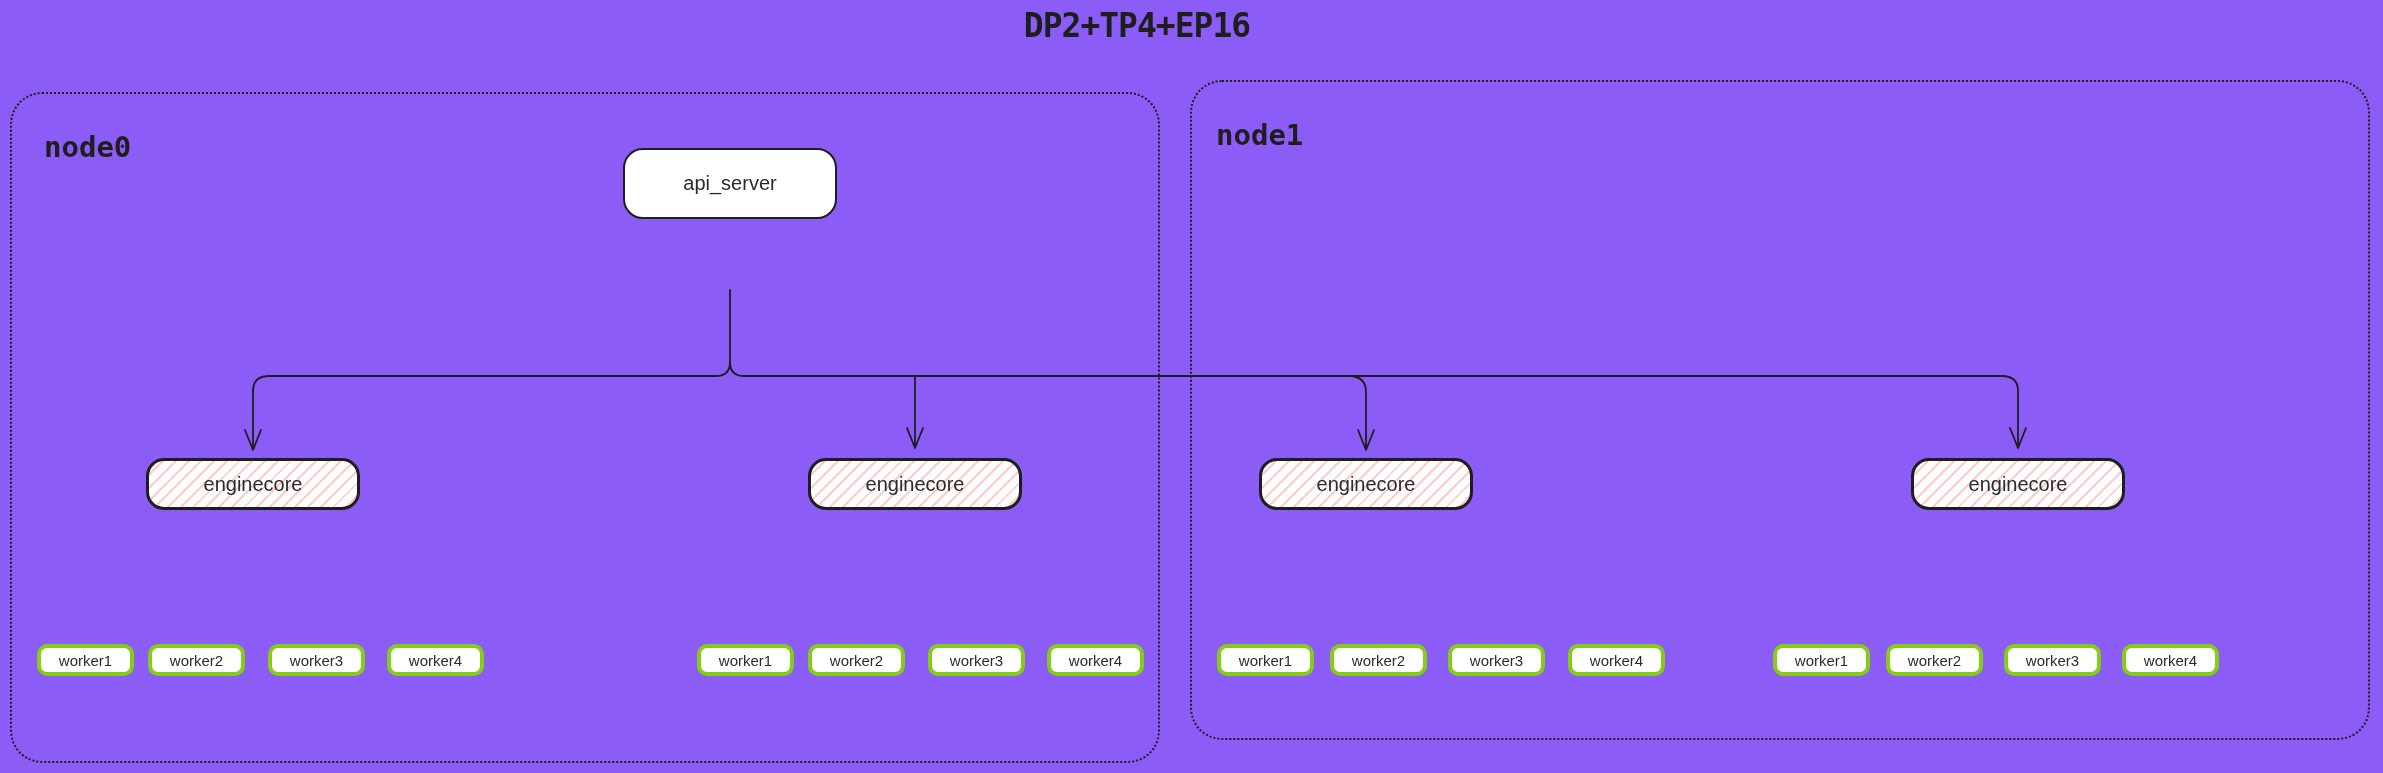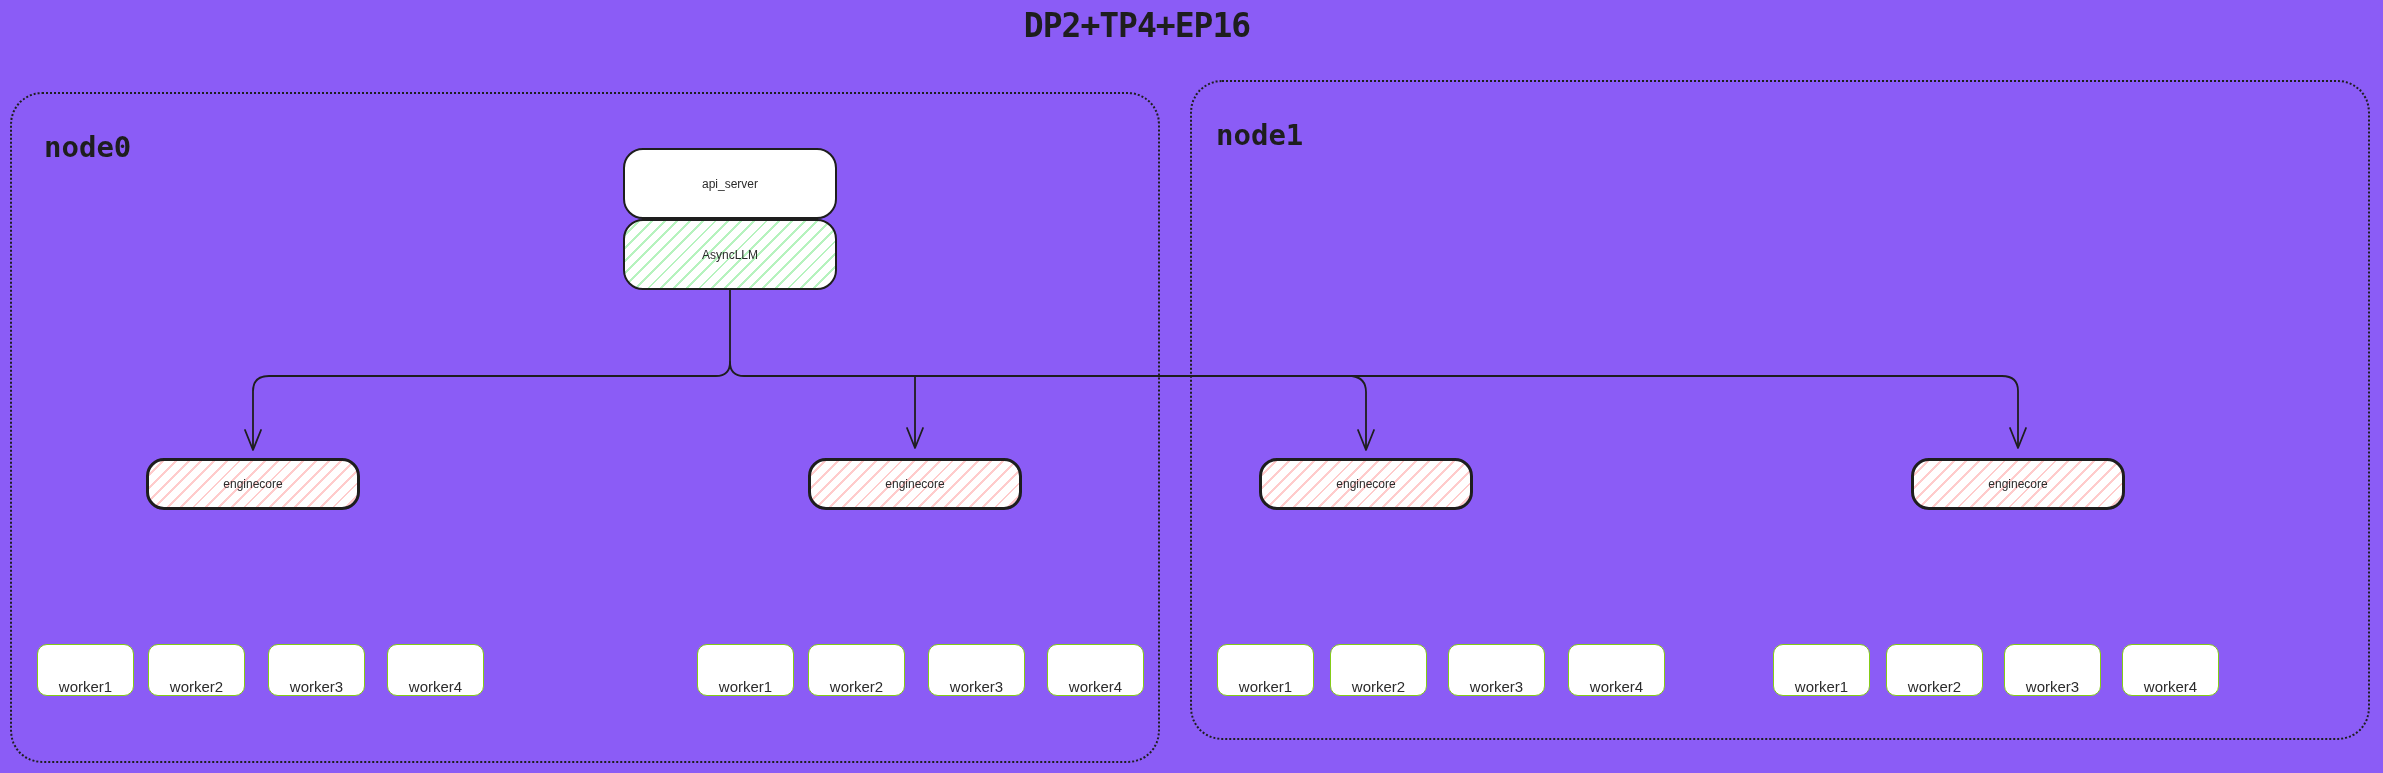--- a/index.html
+++ b/index.html
@@ -49,21 +49,21 @@
     font-weight: 700;
     color: #1e1e1e;
   }
   .box {
     position: absolute;
     box-sizing: border-box;
     display: flex;
     align-items: center;
     justify-content: center;
     background: #ffffff;
-    font-size: 12px;
+    font-size: 20px;
     color: #2b2b2b;
   }
   .stack-box {
     width: 214px;
     height: 71px;
     border: 2.5px solid #1e1e1e;
     border-radius: 20px;
   }
   .hatch-green {
     background:
@@ -81,26 +81,25 @@
   }
   .enginecore {
     width: 214px;
     height: 52px;
     top: 458px;
     border: 3px solid #1e1e1e;
     border-radius: 18px;
   }
   .worker {
     width: 97px;
-    height: 52px;
+    height: 32px;
     top: 644px;
-    border: 1px solid #84cc16;
+    border: 4px solid #84cc16;
     border-radius: 10px;
     font-size: 15px;
-    align-items: flex-end;
   }
 </style>
 </head>
 <body>
 
 <div class="canvas">
 
   <div class="title">DP2+TP4+EP16</div>
 
   <svg class="connectors" width="2383" height="773" viewBox="0 0 2383 773" fill="none" stroke="#1e1e1e" stroke-width="1.8" stroke-linecap="round" stroke-linejoin="round">
@@ -119,23 +118,20 @@
   </div>
 
   <div class="node" style="left:1190px; top:80px; width:1180px; height:660px;">
     <div class="node-label" style="left:24px; top:36px;">node1</div>
   </div>
 
   <div class="box stack-box" style="left:623px; top:148px;">
     <span>api_server</span>
   </div>
 
-  <div class="box stack-box hatch-green" style="left:623px; top:219px;">
-    <span>AsyncLLM</span>
-  </div>
 
   <div class="box enginecore hatch-red" style="left:146px;">
     <span>enginecore</span>
   </div>
   <div class="box enginecore hatch-red" style="left:808px;">
     <span>enginecore</span>
   </div>
   <div class="box enginecore hatch-red" style="left:1259px;">
     <span>enginecore</span>
   </div>

